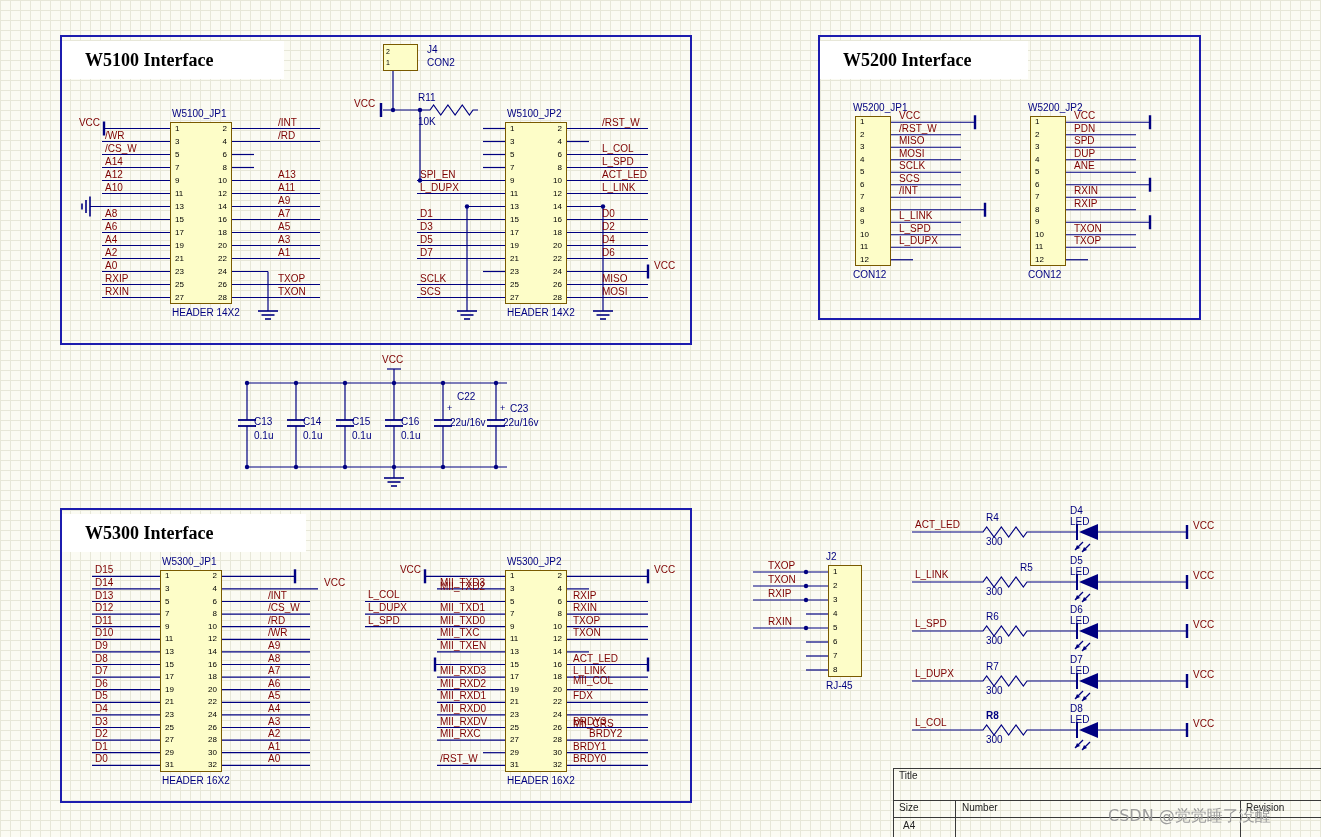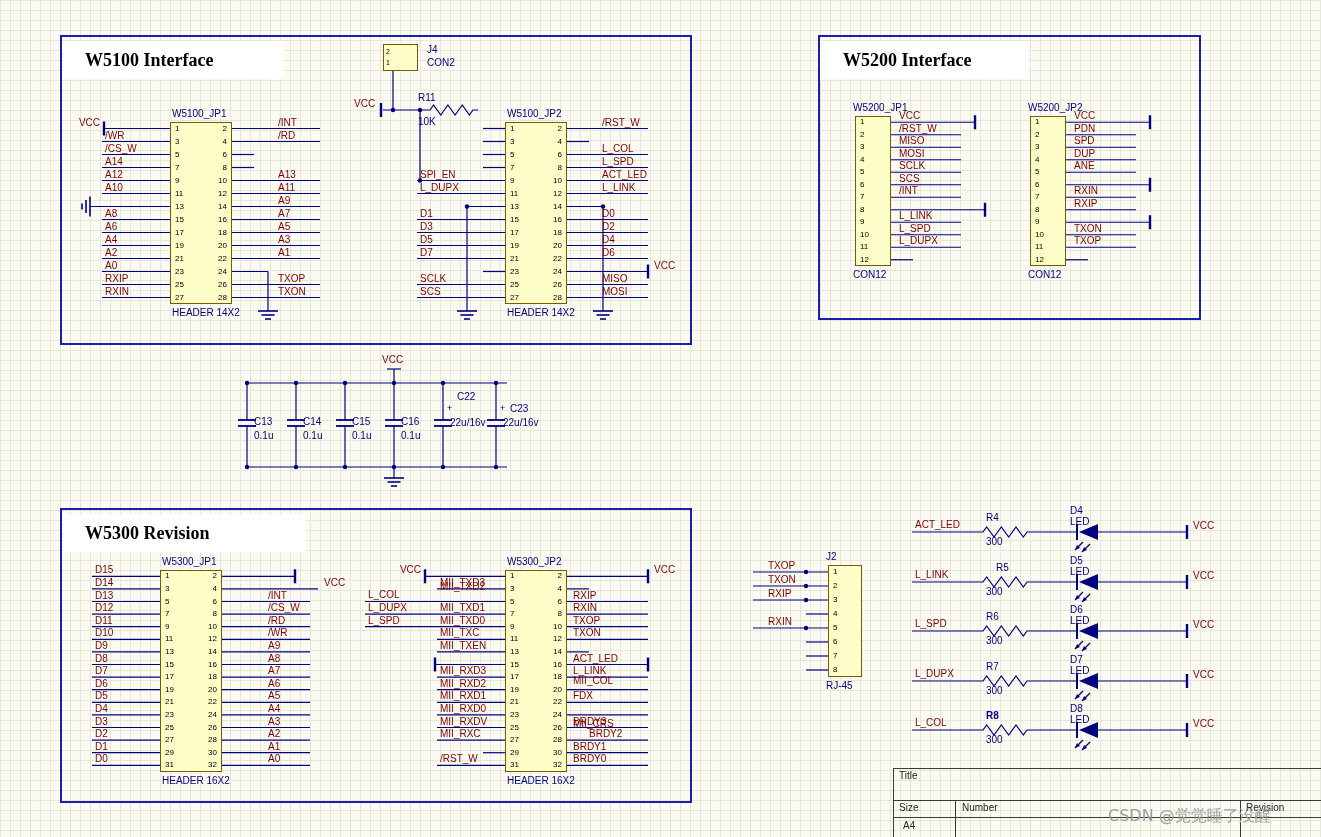--- a/index.html
+++ b/index.html
@@ -332,21 +332,21 @@
   </div>
   <div class="watermark" style="left:1108px;top:806px">CSDN @觉觉睡了没醒</div>
 <div class="box" style="left: 60px; top: 35px; width: 632px; height: 310px; border: 2px solid rgb(28, 28, 174);"></div>
     <div class="chip" style="left: 62px; top: 41px; width: 222px; height: 38px; background: rgb(255, 255, 255);"></div>
     <div class="btitle" style="left: 85px; top: 50px;">W5100 Interface</div>
     <div class="box" style="left: 818px; top: 35px; width: 383px; height: 285px; border: 2px solid rgb(28, 28, 174);"></div>
     <div class="chip" style="left: 820px; top: 41px; width: 208px; height: 38px; background: rgb(255, 255, 255);"></div>
     <div class="btitle" style="left: 843px; top: 50px;">W5200 Interface</div>
     <div class="box" style="left: 60px; top: 508px; width: 632px; height: 295px; border: 2px solid rgb(28, 28, 174);"></div>
     <div class="chip" style="left: 62px; top: 514px; width: 244px; height: 38px; background: rgb(255, 255, 255);"></div>
-    <div class="btitle" style="left: 85px; top: 523px;">W5300 Revision</div>
+    <div class="btitle" style="left: 85px; top: 523px;">W5300 Interface</div>
     <div class="hbody" style="left: 170px; top: 122px; width: 62px; height: 182px; background: rgb(253, 253, 200); border: 1.2px solid rgb(122, 90, 0);"></div>
     <div class="lab" style="top: 108px; left: 172px; color: rgb(0, 0, 128);">W5100_JP1</div>
     <div class="lab" style="top: 307px; left: 172px; color: rgb(0, 0, 128);">HEADER 14X2</div>
     <div class="pin" style="top: 122.5px; left: 175px;">1</div>
     <div class="pin" style="top: 122.5px; right: 1094px;">2</div>
     <div class="lab" style="top: 116.5px; right: 1221px; color: rgb(125, 0, 0);">VCC</div>
     <div class="lab" style="top: 116.5px; left: 278px; color: rgb(125, 0, 0);">/INT</div>
     <div class="pin" style="top: 135.5px; left: 175px;">3</div>
     <div class="pin" style="top: 135.5px; right: 1094px;">4</div>
     <div class="lab" style="top: 129.5px; left: 105px; color: rgb(125, 0, 0);">/WR</div>
@@ -661,21 +661,21 @@
     <div class="lab" style="top: 403px; left: 510px; color: rgb(0, 0, 128);">C23</div>
     <div class="lab" style="top: 417px; left: 503px; color: rgb(0, 0, 128);">22u/16v</div>
     <div class="lab" style="top: 519px; left: 915px; color: rgb(125, 0, 0);">ACT_LED</div>
     <div class="lab" style="top: 520px; left: 1193px; color: rgb(125, 0, 0);">VCC</div>
     <div class="lab" style="top: 512px; left: 986px; color: rgb(0, 0, 128);">R4</div>
     <div class="lab" style="top: 536px; left: 986px; color: rgb(0, 0, 128);">300</div>
     <div class="lab" style="top: 505px; left: 1070px; color: rgb(0, 0, 128);">D4</div>
     <div class="lab" style="top: 516px; left: 1070px; color: rgb(0, 0, 128);">LED</div>
     <div class="lab" style="top: 569px; left: 915px; color: rgb(125, 0, 0);">L_LINK</div>
     <div class="lab" style="top: 570px; left: 1193px; color: rgb(125, 0, 0);">VCC</div>
-    <div class="lab" style="top: 562px; left: 986px; color: rgb(0, 0, 128); padding-left: 10px;">R5</div>
+    <div class="lab" style="top: 562px; left: 1020px; color: rgb(0, 0, 128);">R5</div>
     <div class="lab" style="top: 586px; left: 986px; color: rgb(0, 0, 128);">300</div>
     <div class="lab" style="top: 555px; left: 1070px; color: rgb(0, 0, 128);">D5</div>
     <div class="lab" style="top: 566px; left: 1070px; color: rgb(0, 0, 128);">LED</div>
     <div class="lab" style="top: 618px; left: 915px; color: rgb(125, 0, 0);">L_SPD</div>
     <div class="lab" style="top: 619px; left: 1193px; color: rgb(125, 0, 0);">VCC</div>
     <div class="lab" style="top: 611px; left: 986px; color: rgb(0, 0, 128);">R6</div>
     <div class="lab" style="top: 635px; left: 986px; color: rgb(0, 0, 128);">300</div>
     <div class="lab" style="top: 604px; left: 1070px; color: rgb(0, 0, 128);">D6</div>
     <div class="lab" style="top: 615px; left: 1070px; color: rgb(0, 0, 128);">LED</div>
     <div class="lab" style="top: 668px; left: 915px; color: rgb(125, 0, 0);">L_DUPX</div>

